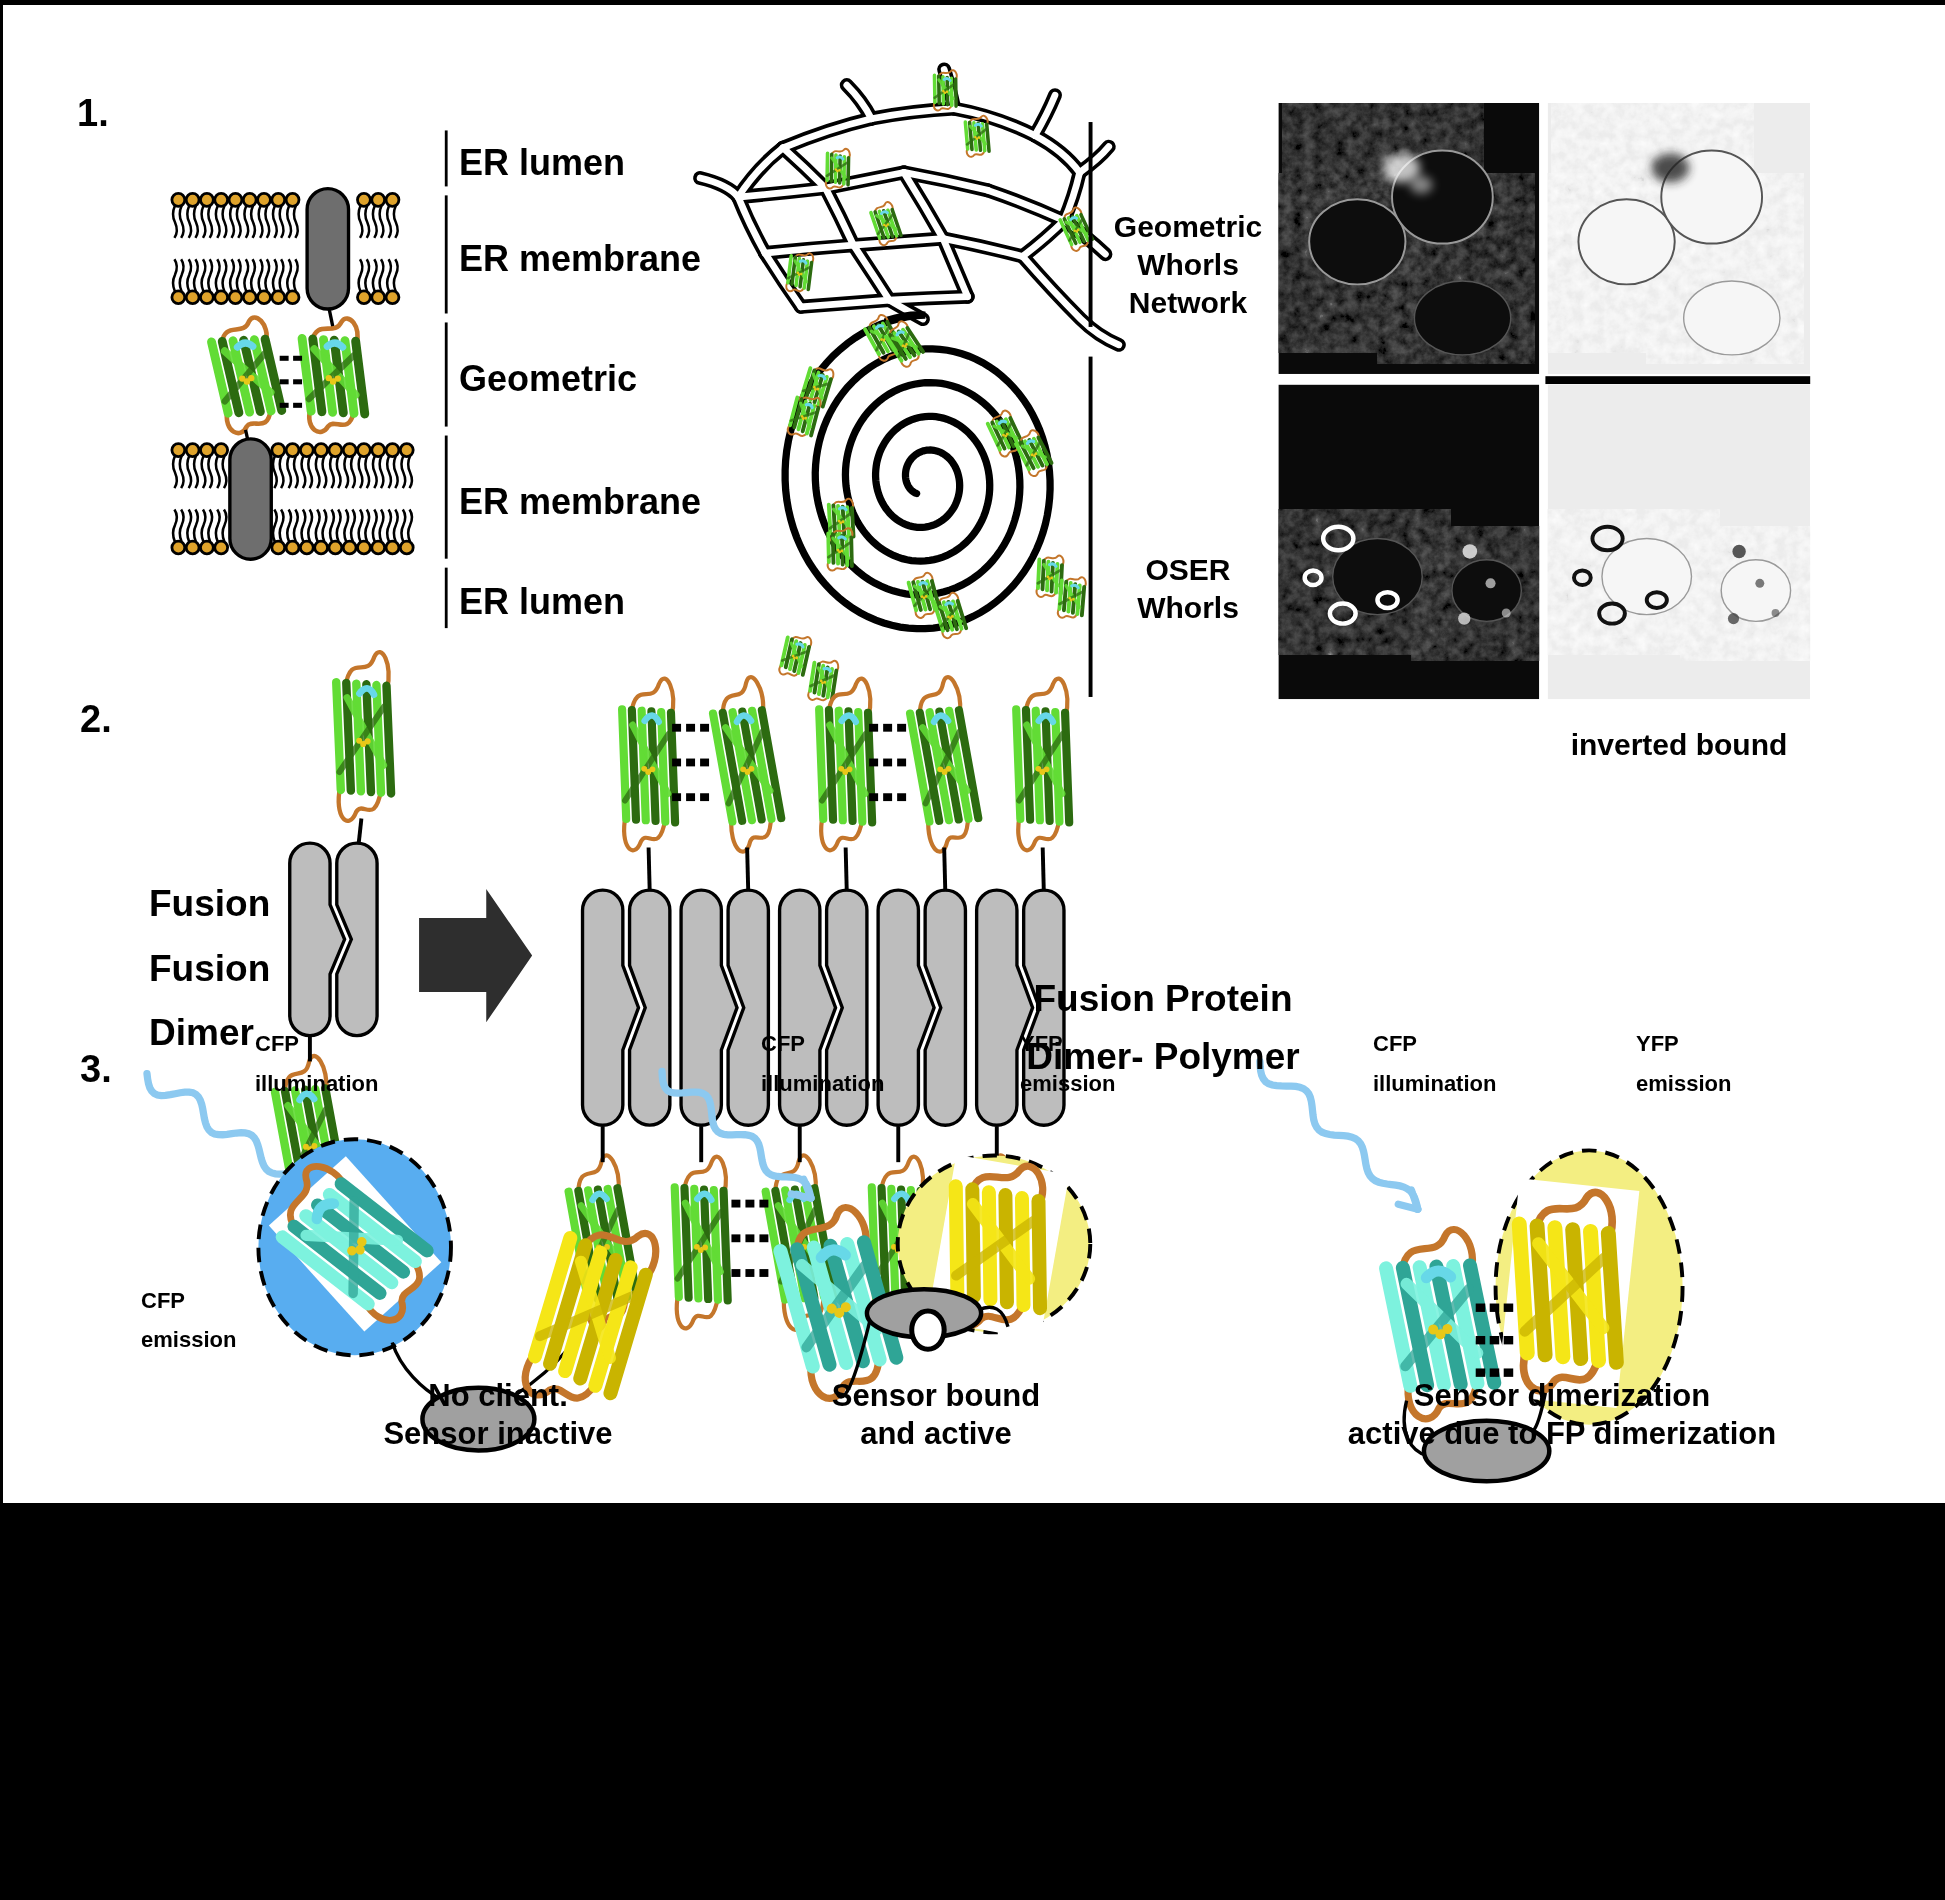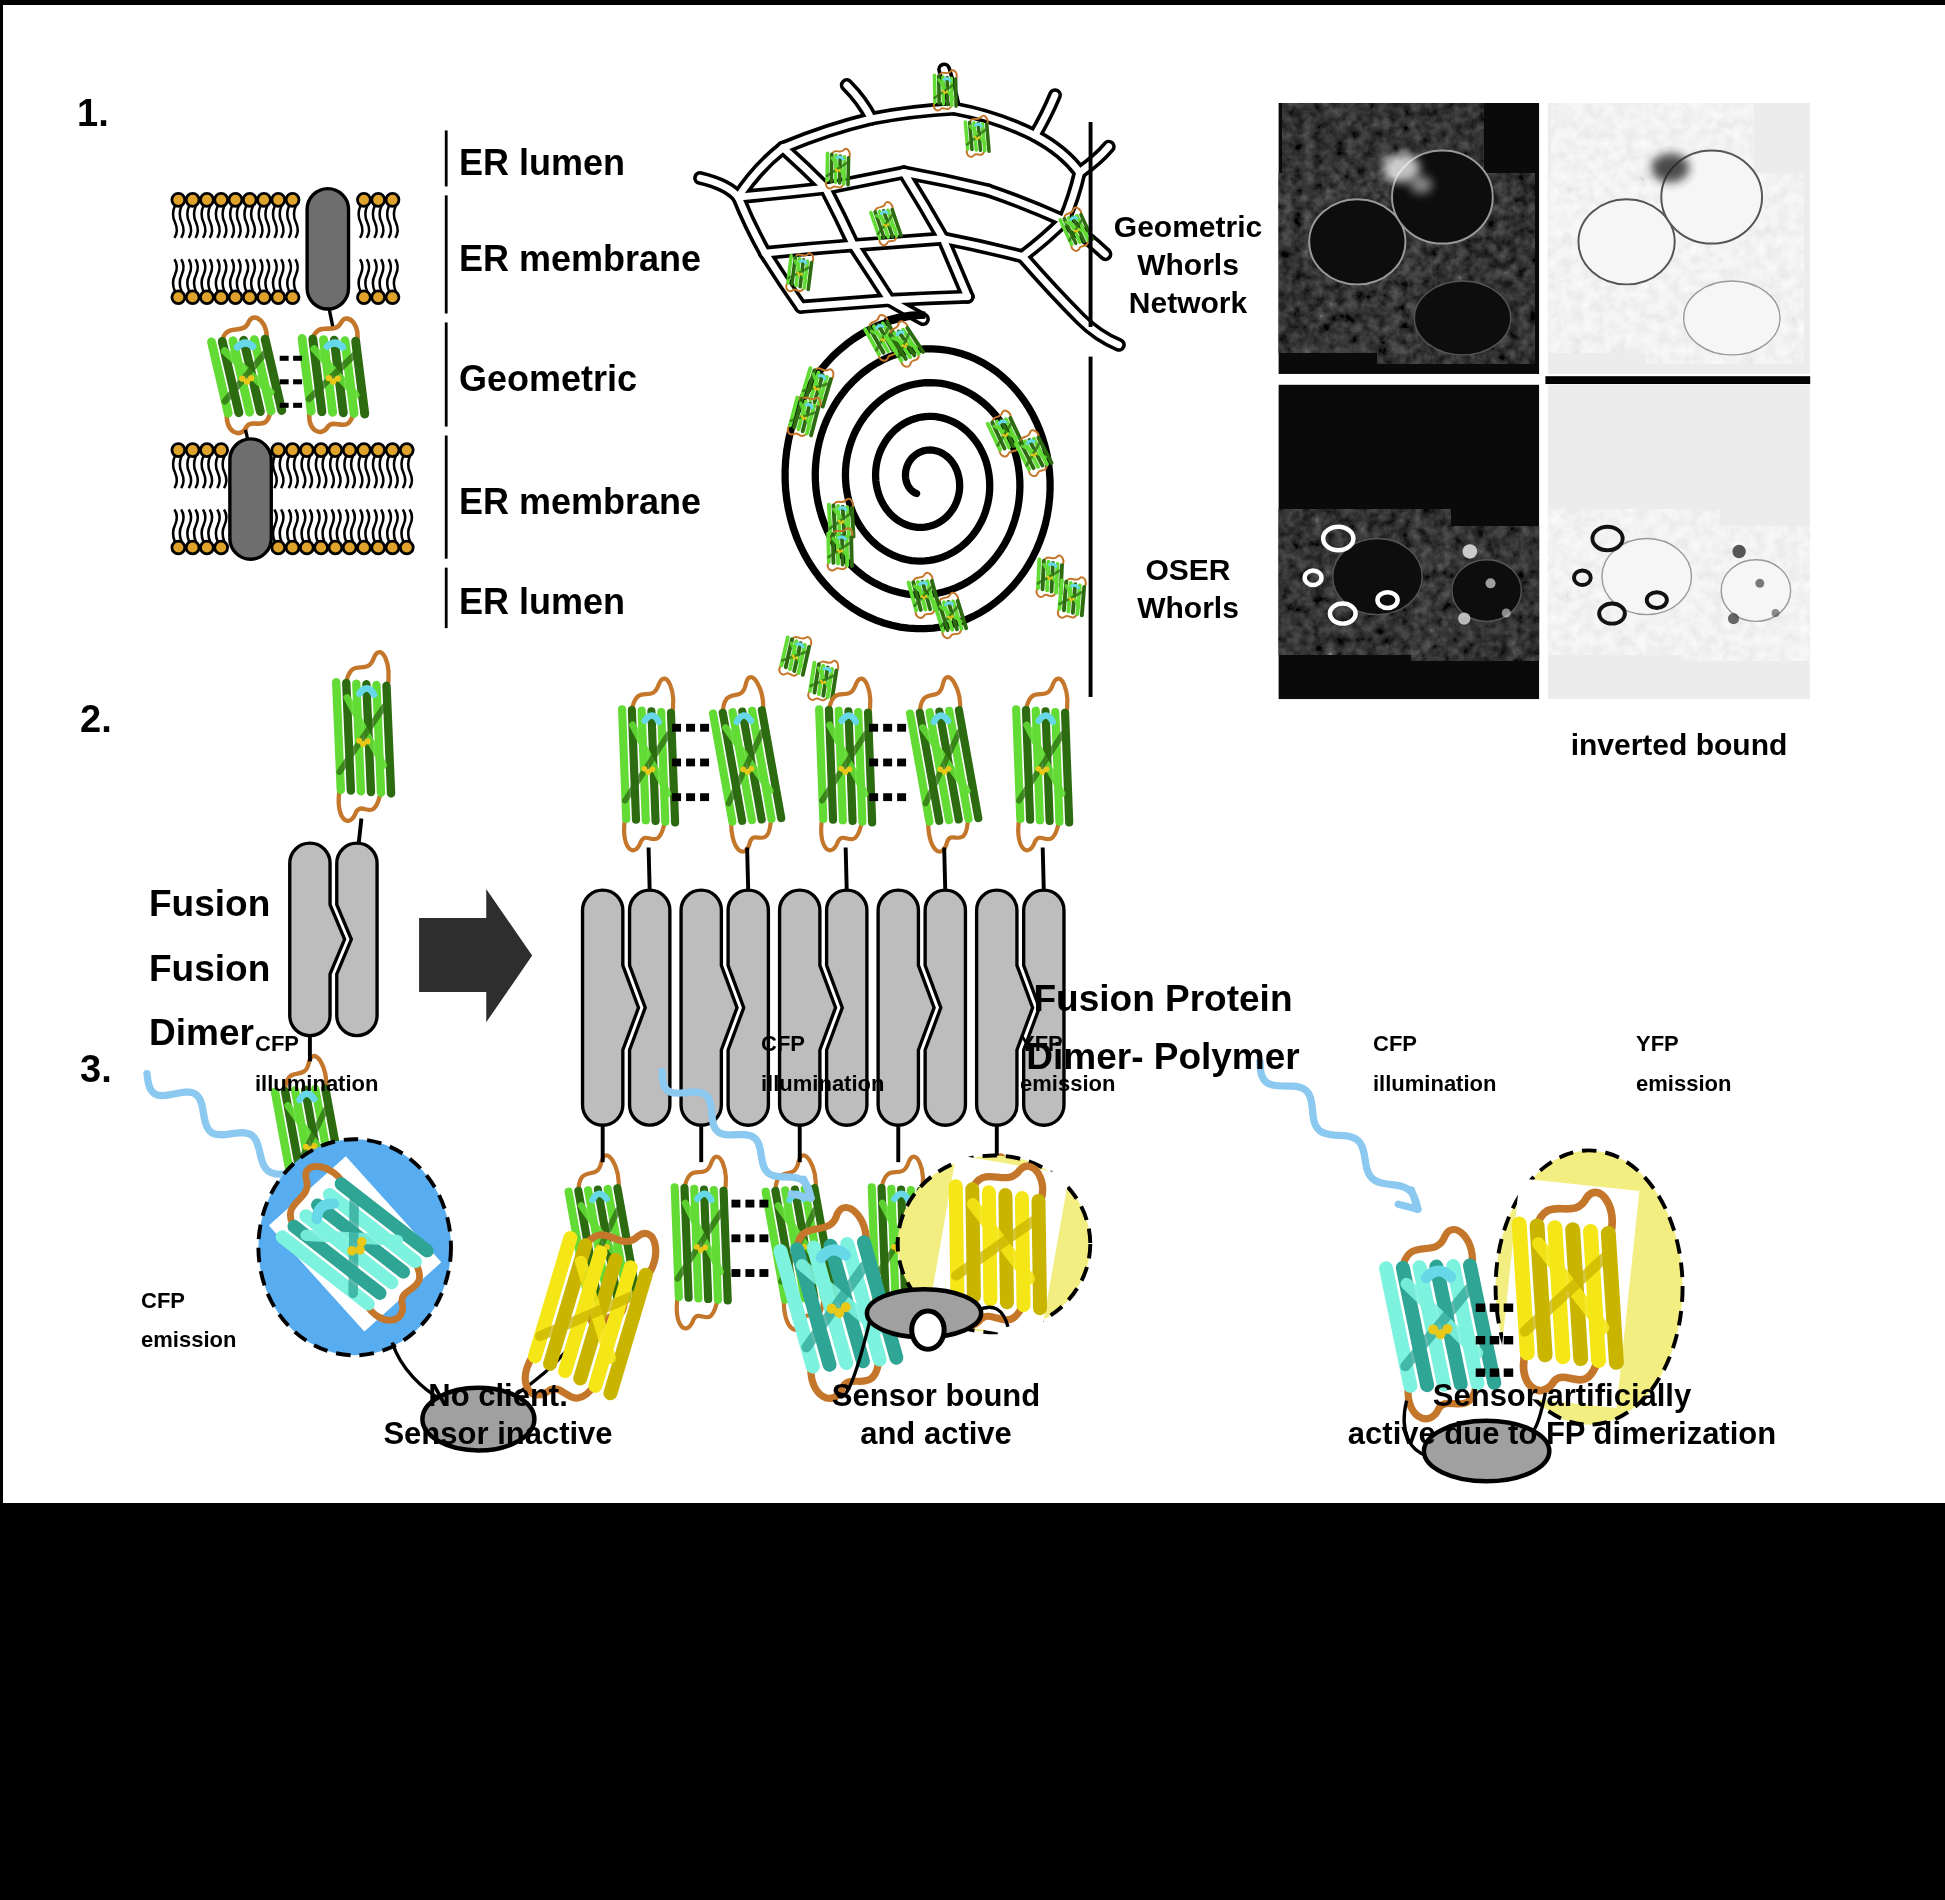--- a/index.html
+++ b/index.html
@@ -1166,16 +1166,16 @@
   <div class="t fs-lab" style="left:761px;top:1072px">illumination</div>
   <div class="t fs-lab" style="left:1020px;top:1032px">YFP</div>
   <div class="t fs-lab" style="left:1020px;top:1072px">emission</div>
   <div class="t c fs-cap" style="left:936px;top:1352px">Sensor bound</div>
   <div class="t c fs-cap" style="left:936px;top:1390px">and active</div>
 
   <div class="t fs-lab" style="left:1373px;top:1032px">CFP</div>
   <div class="t fs-lab" style="left:1373px;top:1072px">illumination</div>
   <div class="t fs-lab" style="left:1636px;top:1032px">YFP</div>
   <div class="t fs-lab" style="left:1636px;top:1072px">emission</div>
-  <div class="t c fs-cap" style="left:1562px;top:1352px">Sensor artificially</div>
+  <div class="t c fs-cap" style="left:1562px;top:1352px">Sensor dimerization</div>
   <div class="t c fs-cap" style="left:1562px;top:1390px">active due to FP dimerization</div>
 </div>
 
 
 </body></html>

